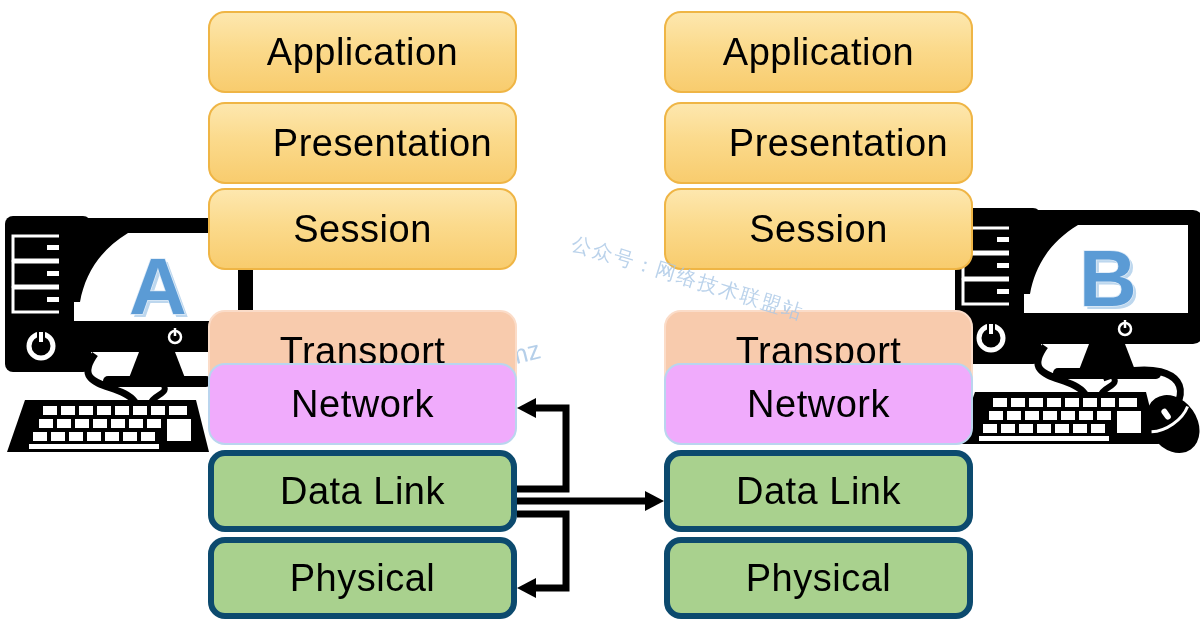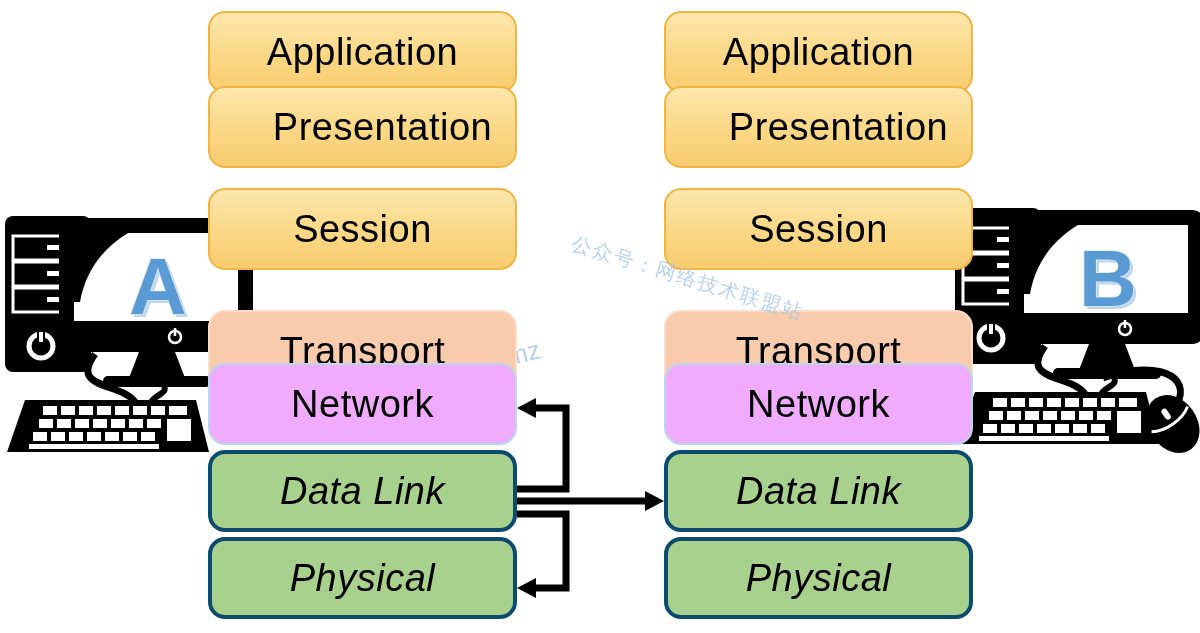--- a/index.html
+++ b/index.html
@@ -15,22 +15,22 @@
     position:absolute;left:0;width:100%;height:82px;border-radius:17px;
     display:flex;align-items:center;justify-content:center;
     font-size:38px;color:#000;letter-spacing:0.5px;box-sizing:border-box;
   }
   .gold{
     background:linear-gradient(180deg,#FDE7AE 0%,#FBDA8C 45%,#F8CC6E 100%);
     border:2.5px solid #EFB545;
   }
   .peach{background:#F8CBAD;border:2px solid #FBDCC8;}
   .blue {background:#f0abfc;border:2px solid #BAD5EE;}
-  .green{background:#A9D18E;border:4px solid #0c4a6e;font-style:italic;}
-  .y0{top:11px;}.y1{top:86px;padding-left:40px;}.y2{top:188px;}.y3{top:276px;margin-top:34px;}
+  .green{background:#A9D18E;border:6px solid #0c4a6e;}
+  .y0{top:11px;}.y1{top:102px;padding-left:40px;}.y2{top:188px;}.y3{top:276px;margin-top:34px;}
   .y4{top:363px;}.y5{top:450px;}.y6{top:537px;text-align:center;}
   
   .computer{position:absolute;z-index:1;}
   #computer-a{left:3px;top:190px;}
   #computer-b{left:953px;top:182px;}
   
   #arrows{position:absolute;left:0;top:0;z-index:4;pointer-events:none;}
   
   .watermark{
     position:absolute;color:#A9C7E6;white-space:nowrap;

